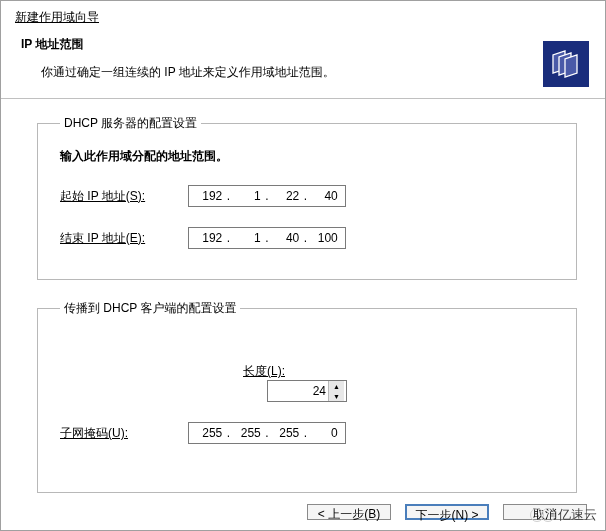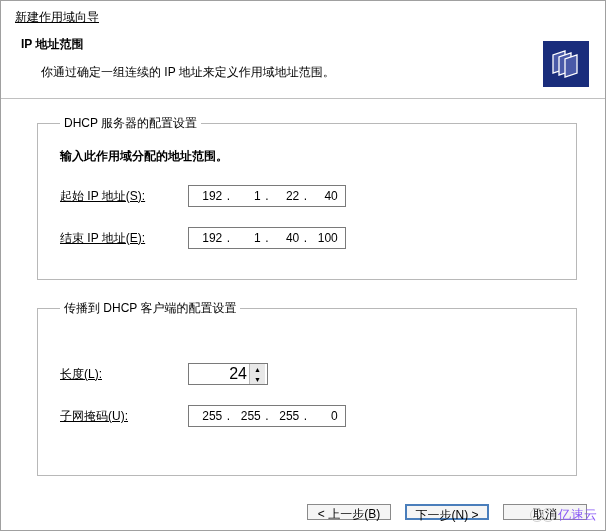--- a/index.html
+++ b/index.html
@@ -88,21 +88,21 @@
       border: 1px solid #7a7a7a;
       width: 80px;
       height: 22px;
       background: #fff;
     }
     .spin-wrap input {
       border: none;
       width: 60px;
       text-align: right;
       font-family: Tahoma, sans-serif;
-      font-size: 16px;
+      font-size: 12px;
       outline: none;
     }
     .spin-btns {
       display: flex;
       flex-direction: column;
       width: 16px;
       border-left: 1px solid #b8b8b8;
     }
     .spin-btns button {
       flex: 1;
@@ -131,21 +131,21 @@
       cursor: pointer;
       font-family: inherit;
     }
     .btn.primary {
       border: 2px solid #4a7ebb;
     }
     .watermark {
       position: absolute;
       right: 8px;
       bottom: 6px;
-      color: #8b5cf6;
+      color: #404040;
       font-size: 13px;
       display: flex;
       align-items: center;
       gap: 3px;
       pointer-events: none;
     }
     .watermark .circ {
       width: 14px; height: 14px; border: 1px solid #d0d0d0; border-radius: 50%;
       display:inline-block;
     }
@@ -200,21 +200,21 @@
           <span class="oct">40</span>
             <span class="dot">.</span>
           <span class="oct">100</span>
         </div>
       </div>
     </fieldset>
 
     <fieldset style="padding-bottom:48px;">
       <legend>传播到 DHCP 客户端的配置设置</legend>
 
-      <div class="field-row" style="margin-top:30px;">
+      <div class="field-row" style="margin-top:30px;flex-direction:column;">
         <div class="field-label">长度(L):</div>
         <div class="spin-wrap">
           <input type="text" value="24" style="">
           <div class="spin-btns">
             <button>▲</button>
             <button>▼</button>
           </div>
         </div>
       </div>
 

